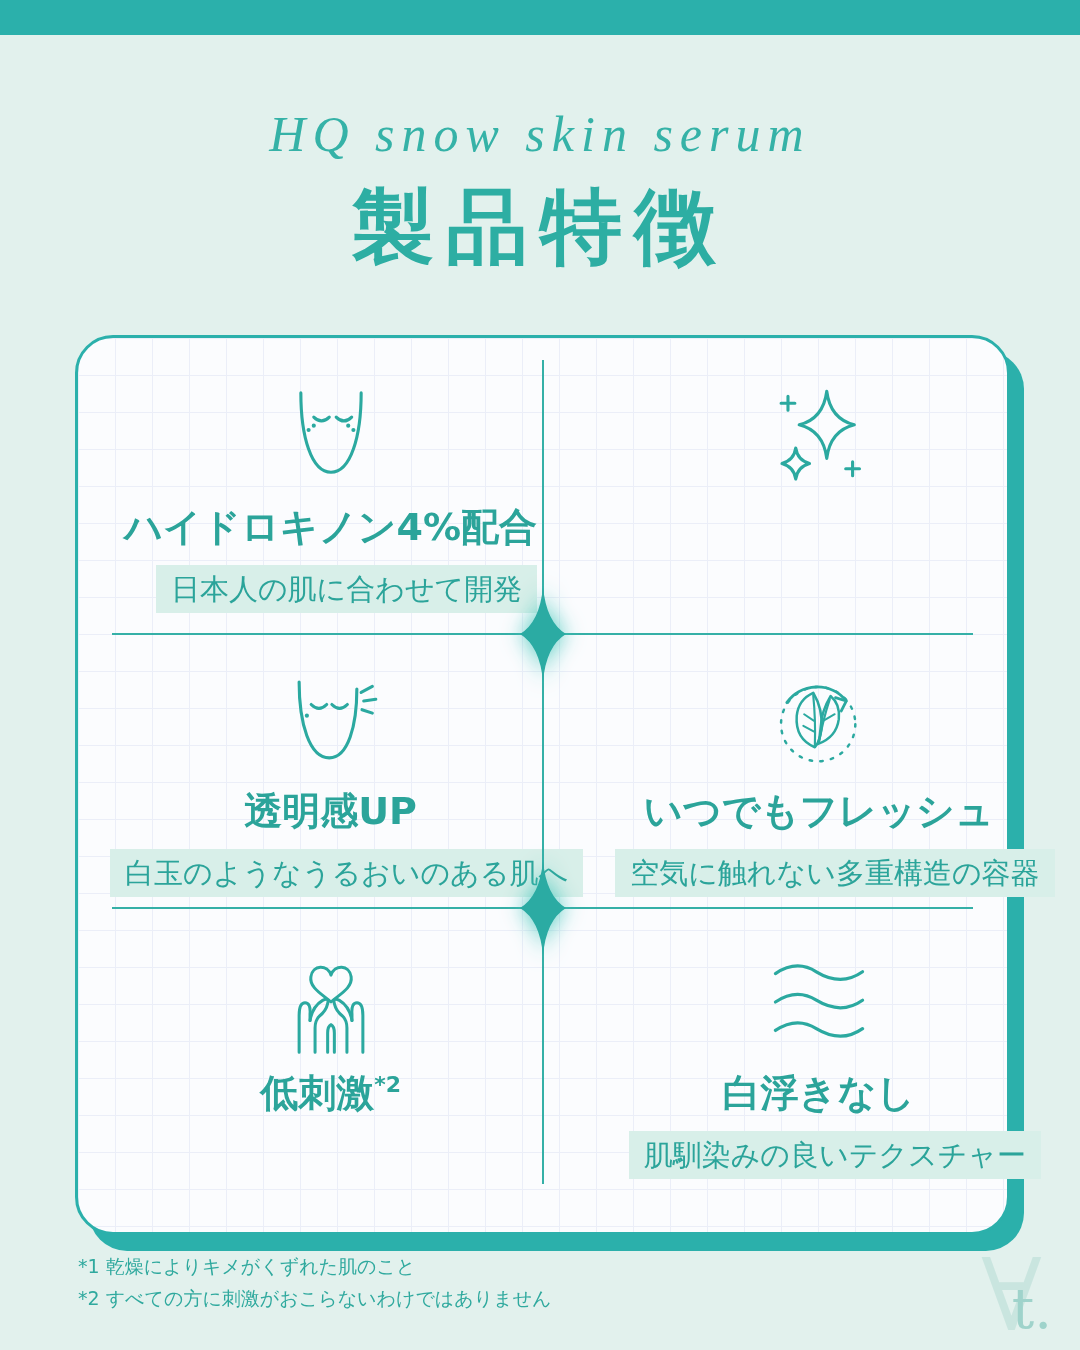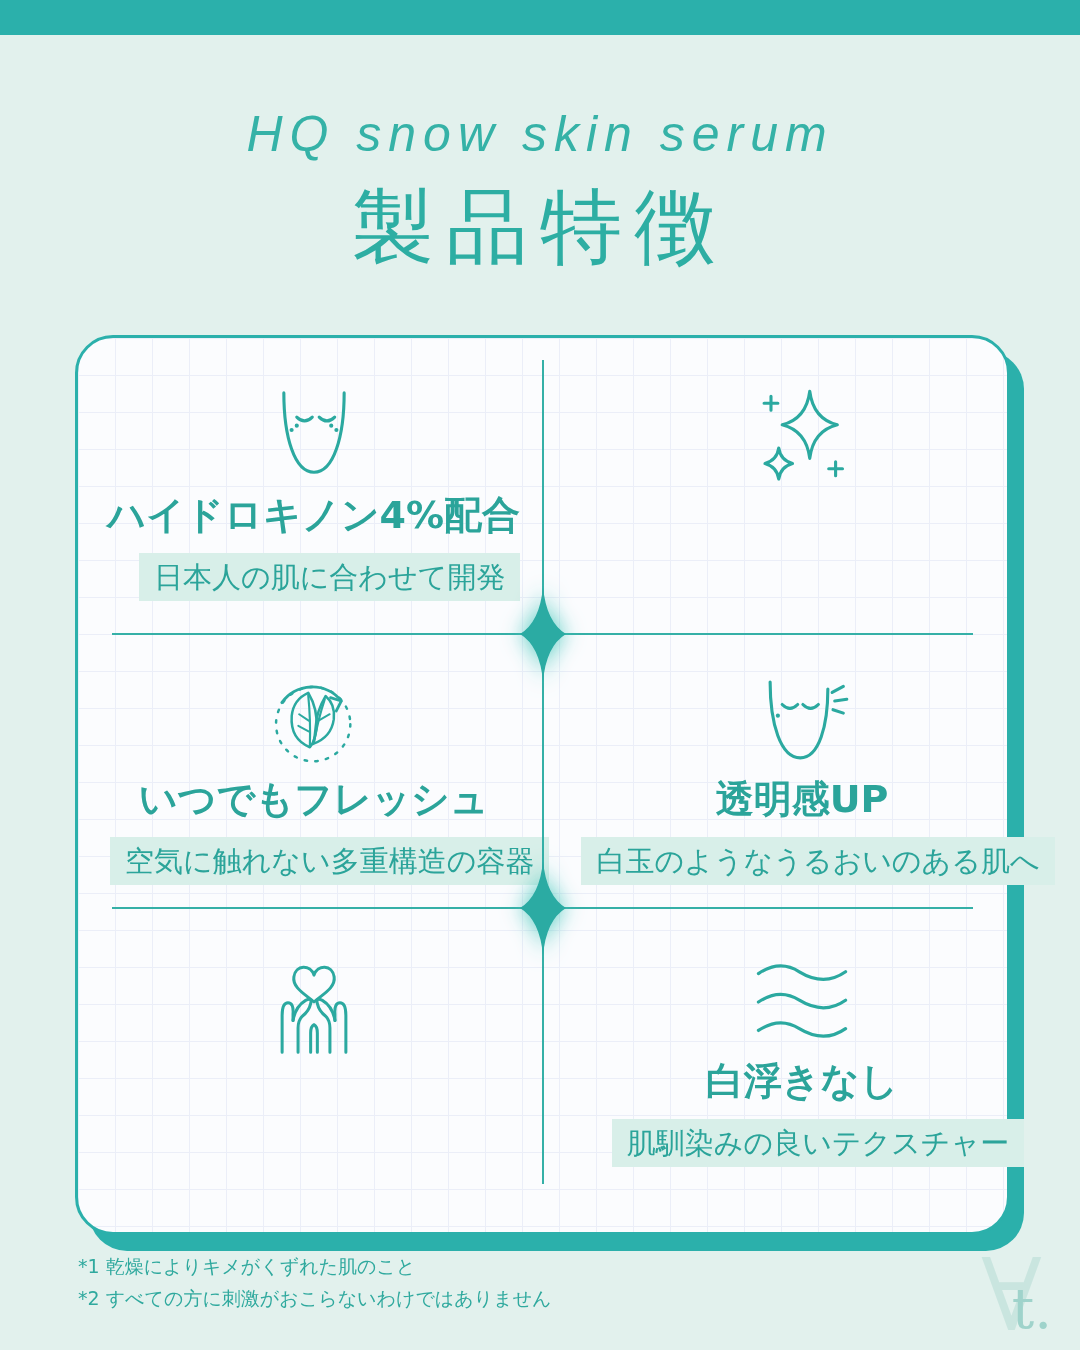--- a/index.html
+++ b/index.html
@@ -4,26 +4,26 @@
 <style>
   html,body{margin:0;padding:0;}
   body{
     width:1080px;height:1350px;position:relative;overflow:hidden;
     background:#E2F1ED;
     font-family:"DejaVu Sans",sans-serif;
   }
   .topbar{height:35px;width:100%;background:#2BB0AB;}
   .script-title{
     text-align:center;margin-top:70px;
-    font-family:Liberation Sans, sans-serif;font-style:italic;
+    font-family:Liberation Serif, serif;font-style:italic;
     font-size:50px;color:#35B2A7;letter-spacing:7px;
   }
   .main-title{
     text-align:center;margin-top:10px;
-    font-size:82px;font-weight:400;color:#2DAEA3;letter-spacing:12px;
+    font-size:82px;font-weight:700;color:#2DAEA3;letter-spacing:12px;
   }
   .card{
     position:absolute;left:75px;top:335px;width:935px;height:900px;
     box-sizing:border-box;
     background-color:#FBFCFE;
     background-image:
       linear-gradient(#EBEEF8 1px, transparent 1px),
       linear-gradient(90deg,#EBEEF8 1px, transparent 1px);
     background-size:37px 37px;
     border:3px solid #2BB0AB;
@@ -35,21 +35,21 @@
     grid-template-columns:1fr 1fr;
     grid-template-rows:296px 274px 1fr;
   }
   .cell{display:flex;flex-direction:column;align-items:center;}
   .cell.r1{padding-top:46px;}
   .cell.r2{padding-top:34px;}
   .cell.r3{padding-top:42px;}
   .icon-box{height:104px;display:flex;align-items:center;justify-content:center;}
   .icon-box svg{stroke:#2BA9A0;fill:none;stroke-width:3.6;stroke-linecap:round;stroke-linejoin:round;}
   .feature-title{
-    margin-top:2px;font-size:38px;font-weight:700;color:#2BA49A;white-space:nowrap;
+    margin-top:14px;font-size:38px;font-weight:700;color:#2BA49A;white-space:nowrap;
   }
   .feature-title .sup{font-size:22px;vertical-align:14px;font-weight:700;}
   .feature-sub{
     margin-top:12px;font-size:29px;color:#2BA49A;background:#D8EFE9;
     padding:6px 15px;white-space:nowrap;line-height:1.25;margin-left:32px;
   }
   .feature-sub .sup{font-size:17px;vertical-align:11px;}
   .vline{
     position:absolute;left:50%;top:22px;bottom:48px;width:2px;
     background:#35B0A7;transform:translateX(-50%);
@@ -105,67 +105,68 @@
 
     <div class="cell r1">
       <div class="icon-box">
         <svg width="112" height="100" viewBox="0 0 130 116">
           <path d="M74 6 Q78 38 106 45 Q78 52 74 84 Q70 52 42 45 Q70 38 74 6 Z"></path>
           <path d="M38 72 Q40 86 54 90 Q40 94 38 108 Q36 94 22 90 Q36 86 38 72 Z"></path>
           <path d="M21 20 h16 M29 12 v16"></path>
           <path d="M96 96 h16 M104 88 v16"></path>
         </svg>
       </div>
+    </div>
+
+    <div class="cell r2">
+      <div class="icon-box">
+        <svg width="112" height="100" viewBox="0 0 130 116">
+          <path d="M28 14 C28 62 40 102 63 102 C85 102 95 64 95 22"></path>
+          <path d="M42 40 q9 9 18 0"></path>
+          <path d="M66 40 q9 9 18 0"></path>
+          <circle cx="37" cy="53" r="2.4" fill="#2BA9A0" stroke="none"></circle>
+          <path d="M100 26 L113 19"></path>
+          <path d="M103 36 L117 34"></path>
+          <path d="M101 46 L113 50"></path>
+        </svg>
+      </div>
+      <div class="feature-title"><span>透明感UP</span><span class="sup"></span></div>
+      <div class="feature-sub"><span>白玉のようなうるおいのある肌へ</span><span class="sup"></span><span></span></div>
     </div>
 
     <div class="cell r2">
       <div class="icon-box">
         <svg width="108" height="104" viewBox="0 0 130 126">
           <circle cx="64" cy="68" r="45" stroke-dasharray="3 10" stroke-width="3"></circle>
           <path d="M26 42 A45 45 0 0 1 98 40" stroke-width="3.4"></path>
           <path d="M98 40 L85 36 M98 40 L92 52" stroke-width="3.4"></path>
           <path d="M60 96 Q36 86 38 58 Q40 38 58 30 Q70 50 68 74 Q66 89 60 96 Z" stroke-width="3"></path>
           <path d="M58 33 Q61 62 60 94" stroke-width="2.6"></path>
           <path d="M47 56 L59 64 M46 70 L59 77" stroke-width="2.4"></path>
           <path d="M64 92 Q86 84 89 62 Q91 44 79 34 Q68 52 67 72 Q66 84 64 92 Z" stroke-width="3"></path>
           <path d="M78 38 Q70 62 65 90" stroke-width="2.6"></path>
           <path d="M84 56 L70 64" stroke-width="2.4"></path>
         </svg>
       </div>
       <div class="feature-title"><span>いつでもフレッシュ</span><span class="sup"></span></div>
       <div class="feature-sub"><span>空気に触れない多重構造の容器</span><span class="sup"></span><span></span></div>
     </div>
 
-    <div class="cell r2">
-      <div class="icon-box">
-        <svg width="112" height="100" viewBox="0 0 130 116">
-          <path d="M28 14 C28 62 40 102 63 102 C85 102 95 64 95 22"></path>
-          <path d="M42 40 q9 9 18 0"></path>
-          <path d="M66 40 q9 9 18 0"></path>
-          <circle cx="37" cy="53" r="2.4" fill="#2BA9A0" stroke="none"></circle>
-          <path d="M100 26 L113 19"></path>
-          <path d="M103 36 L117 34"></path>
-          <path d="M101 46 L113 50"></path>
-        </svg>
-      </div>
-      <div class="feature-title"><span>透明感UP</span><span class="sup"></span></div>
-      <div class="feature-sub"><span>白玉のようなうるおいのある肌へ</span><span class="sup"></span><span></span></div>
-    </div>
-
     <div class="cell r3">
       <div class="icon-box">
         <svg width="112" height="104" viewBox="0 0 130 124">
           <path d="M65 30 C61 17 43 17 41 32 C39 45 55 53 65 62 C75 53 91 45 89 32 C87 17 69 17 65 30 Z"></path>
           <path d="M27 122 L27 78 Q27 63 34 63 Q41 63 40 76 L40 84"></path>
           <path d="M40 84 Q43 67 55 60 Q63 56 61 64 Q59 73 51 79 Q46 84 46 93 L46 122"></path>
           <path d="M103 122 L103 78 Q103 63 96 63 Q89 63 90 76 L90 84"></path>
           <path d="M90 84 Q87 67 75 60 Q67 56 69 64 Q71 73 79 79 Q84 84 84 93 L84 122"></path>
           <path d="M61 122 V99 Q61 91 65 89 Q69 91 69 99 V122"></path>
         </svg>
       </div>
+      <div class="feature-title"><span>低刺激</span><span class="sup">*2</span></div>
     </div>
 
     <div class="cell r3">
       <div class="icon-box">
         <svg width="116" height="96" viewBox="0 0 130 108">
           <path d="M16 22 Q40 6 62 20 Q90 37 114 20"></path>
           <path d="M16 54 Q40 38 62 52 Q90 69 114 52"></path>
           <path d="M16 86 Q40 70 62 84 Q90 101 114 84"></path>
         </svg>
       </div>

